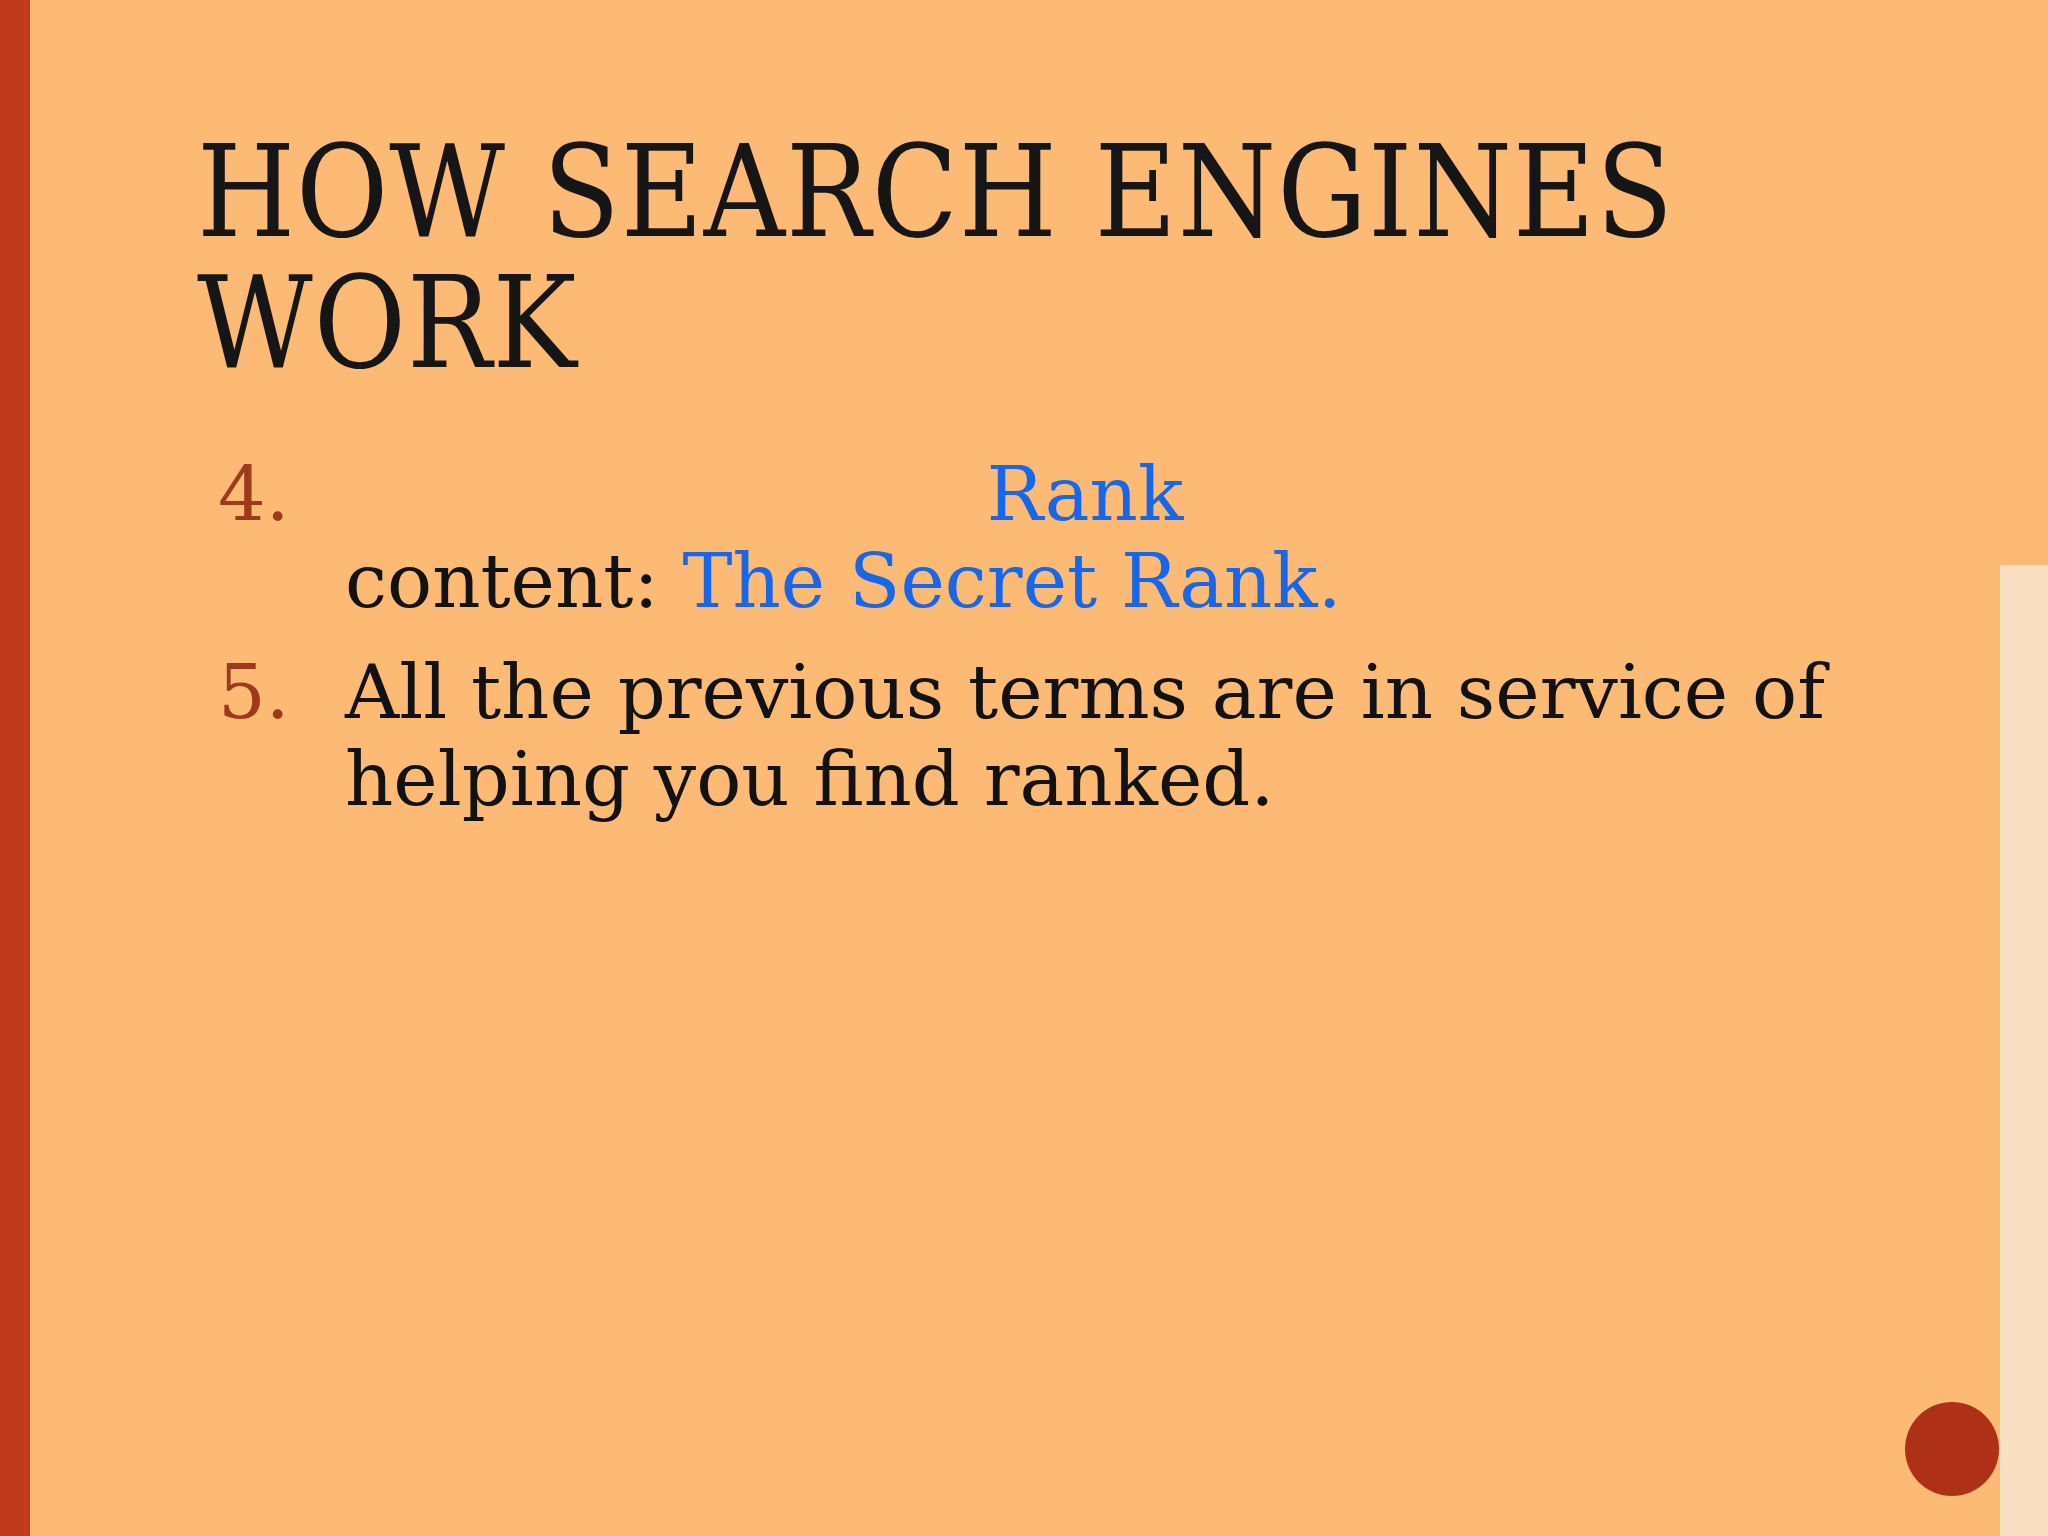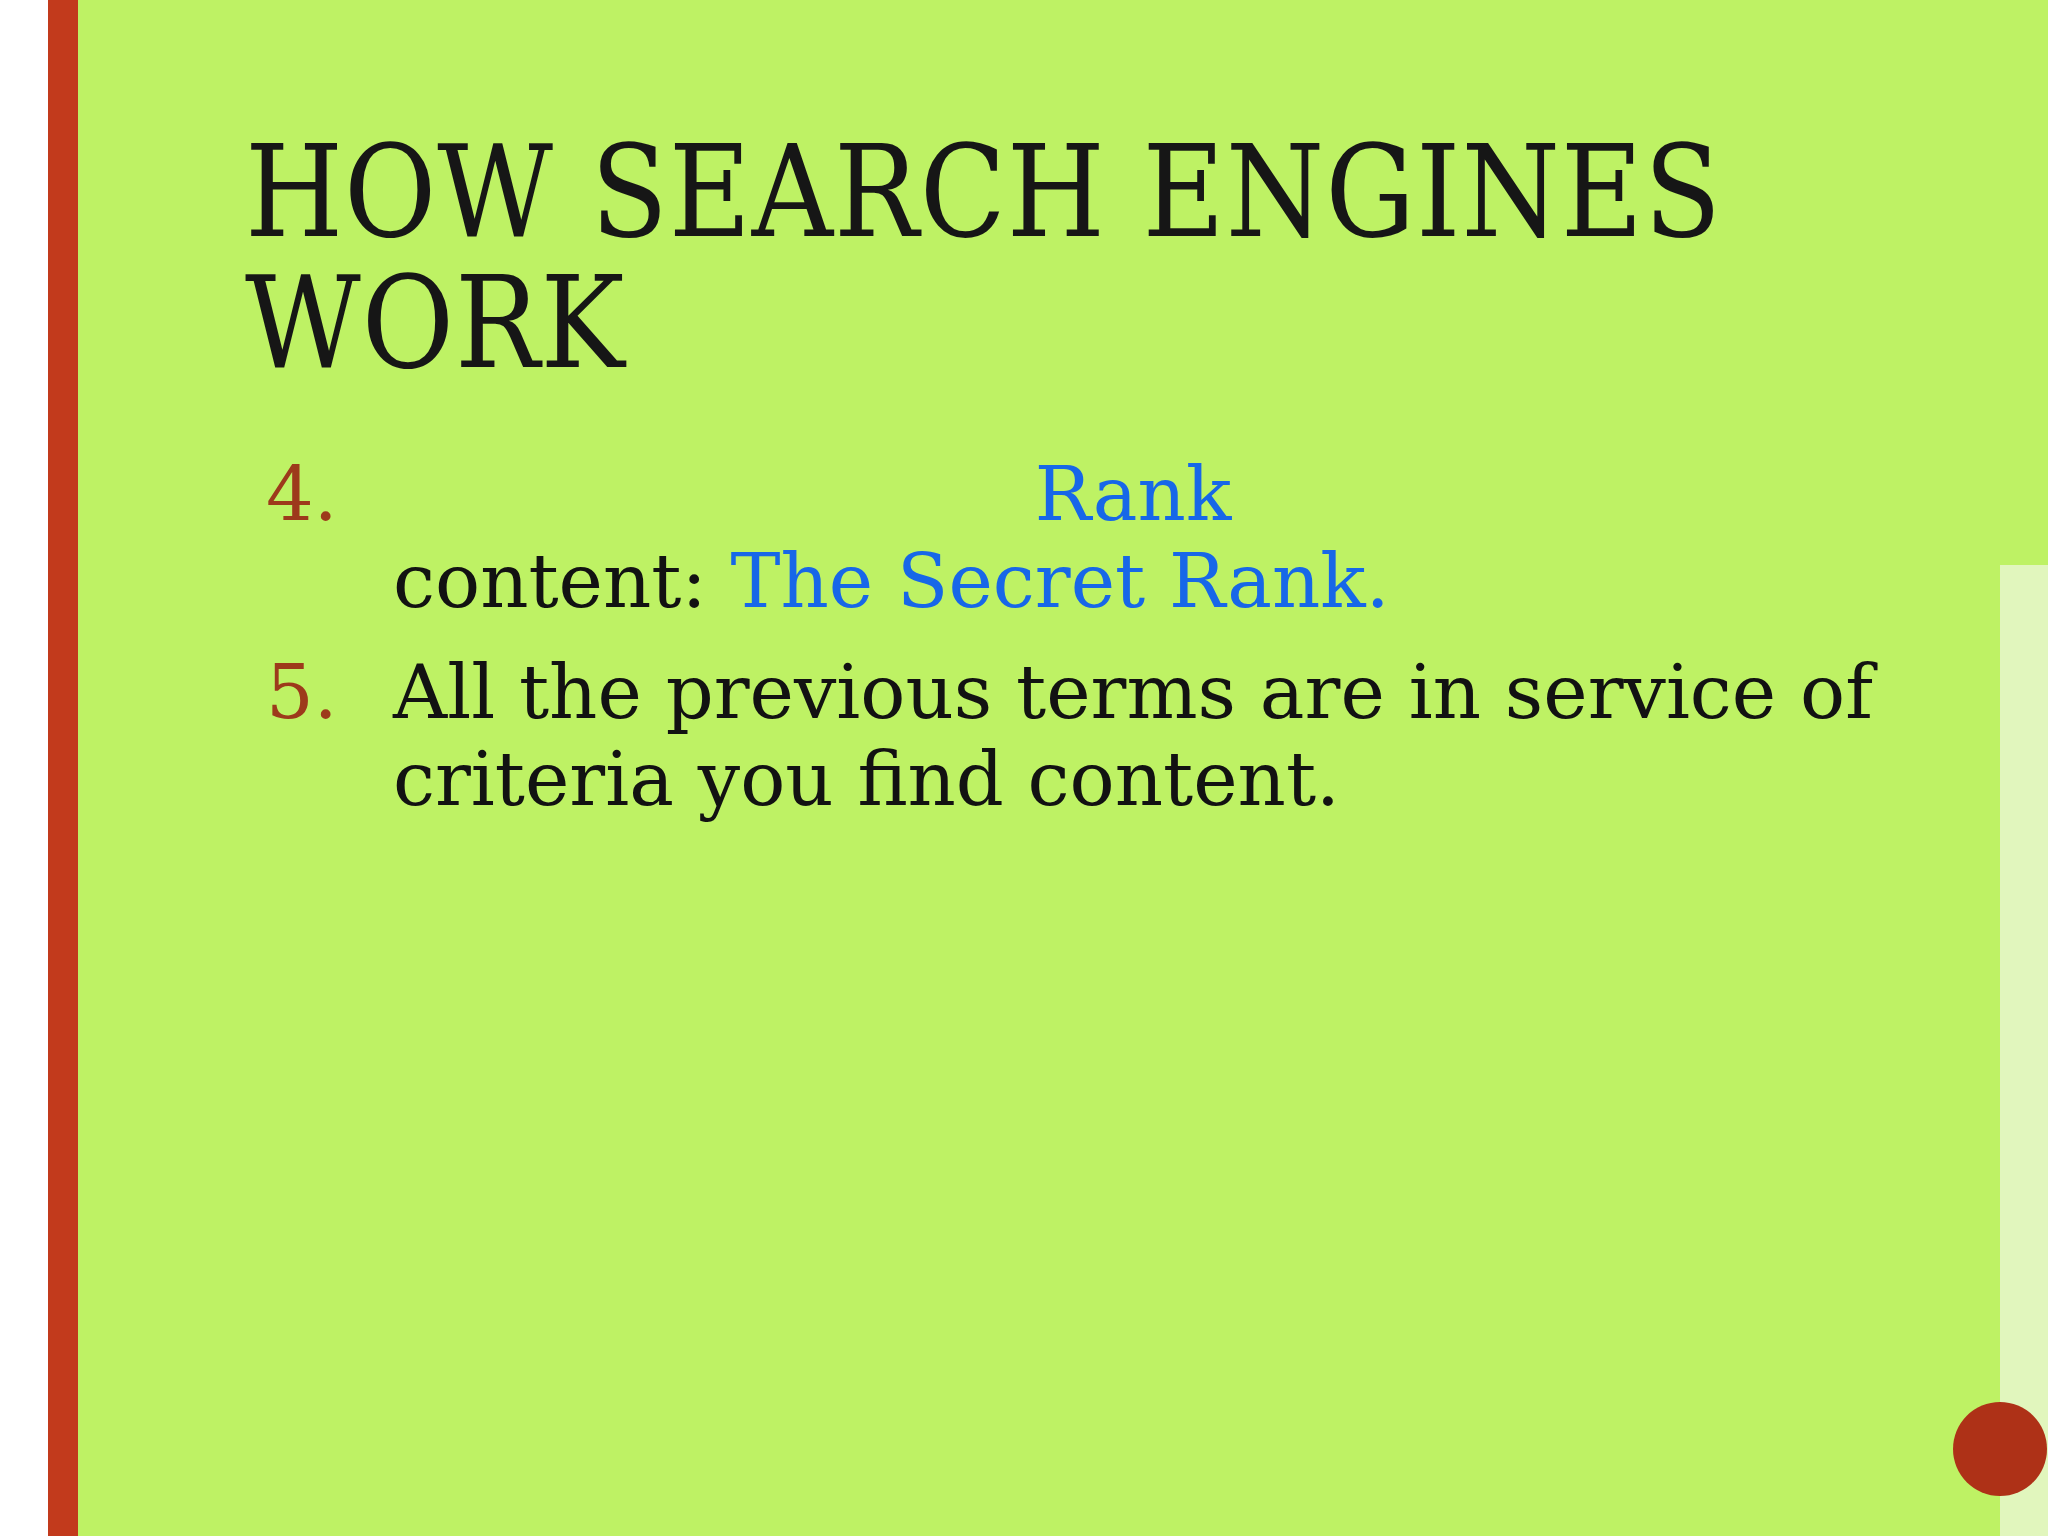--- a/index.html
+++ b/index.html
@@ -2,21 +2,21 @@
 <html><head>
 <meta charset="utf-8">
 <style>
   html,body{margin:0;padding:0;}
   body{
     width:2048px;height:1536px;
     background:#ffffff;
     font-family:"DejaVu Serif","Liberation Serif",serif;
     position:relative;overflow:hidden;
   }
-  .slide{position:absolute;inset:0;background:#bef264;margin-left:48px;}
+  .slide{position:absolute;inset:0;background:#fdba74;}
 
   
   .left-stripe{
     position:absolute;left:0;top:0;width:30px;height:1536px;
     background:#c23a1c;
   }
 
   
   .right-tint{
     position:absolute;right:0;top:565px;width:48px;bottom:0;
@@ -70,21 +70,21 @@
       <div class="itext">
         <div class="link">Rank</div>
         <div><span>content: </span><span class="link">The Secret Rank.</span></div>
       </div>
     </div>
 
     <div class="item">
       <div class="num">5.</div>
       <div class="itext">
         <div>All the previous terms are in service of</div>
-        <div>criteria you find content.</div>
+        <div>helping you find ranked.</div>
       </div>
     </div>
 
   </div>
 
   <div class="badge-circle"></div>
 
 </div>
 
 </body></html>

